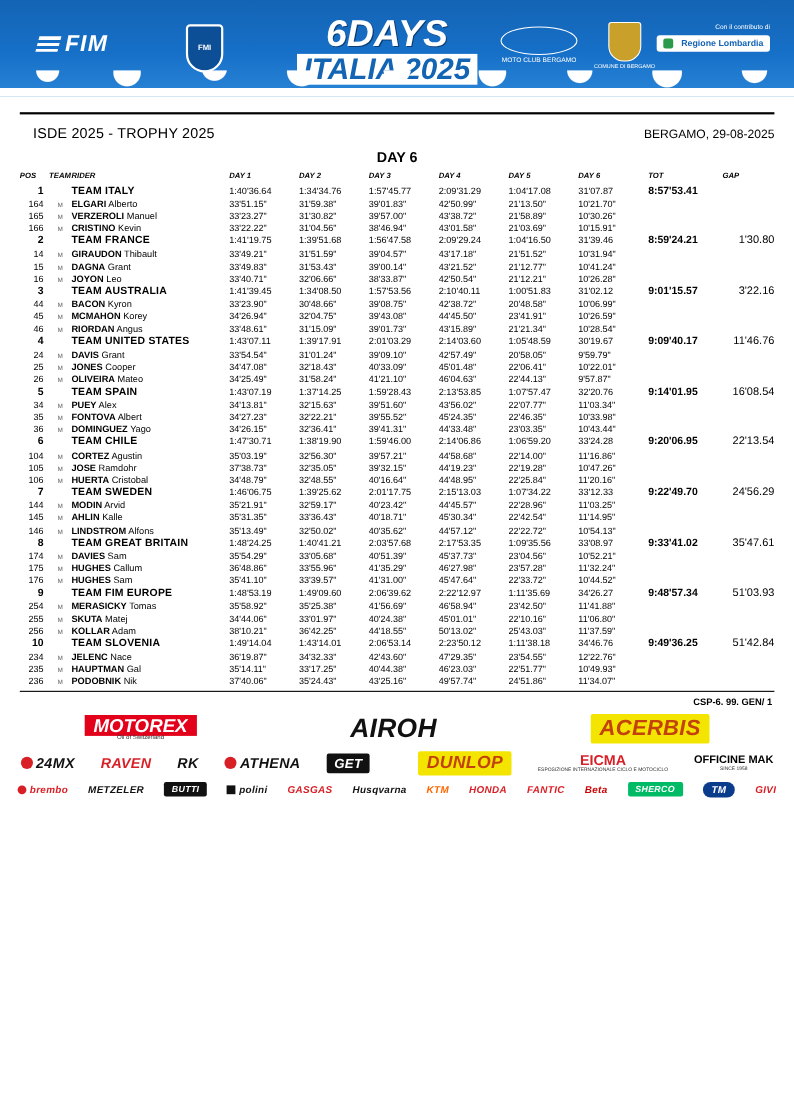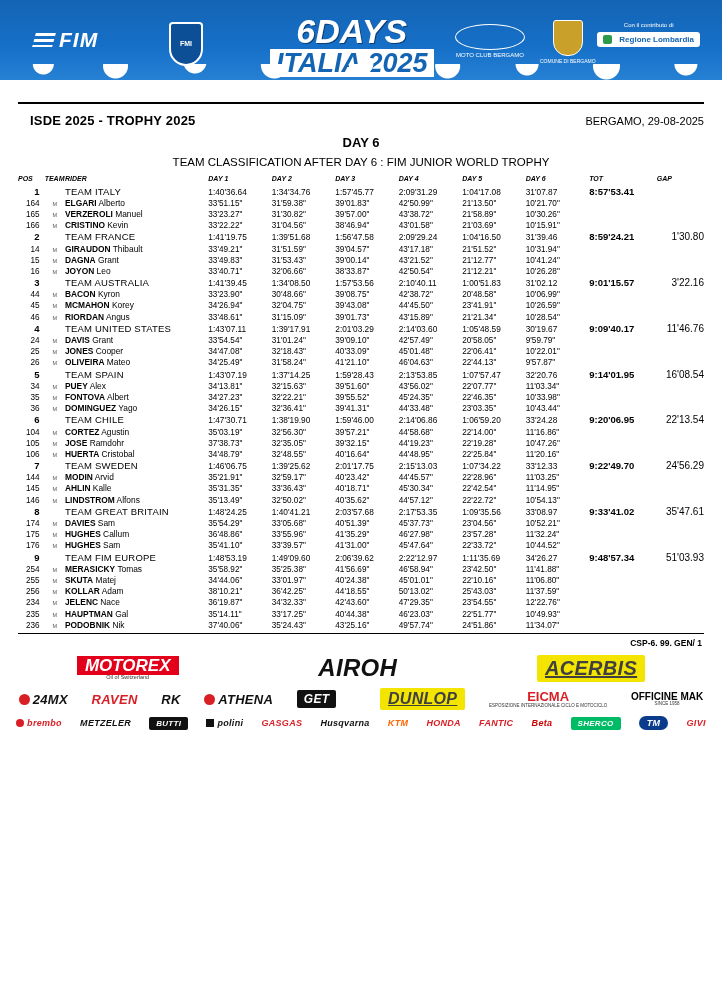--- a/index.html
+++ b/index.html
@@ -84,38 +84,38 @@
     margin:0 auto 2px;
   }
   .bgcrest{
     position:absolute; left:540px; top:20px; text-align:center; color:#fff; font-size:5px;
   }
   .bgcrest .crest{
     width:30px;height:36px;background:#c8a02a;border:1px solid #fff;
     border-radius:3px 3px 14px 14px; margin:0 auto 2px;
   }
   .regione{
-    position:absolute; right:22px; top:22px; color:#fff; font-size:6px; text-align:center;
+    position:absolute; right:22px; top:22px; color:#fff; font-size:6px; text-align:right;
   }
   .regione .box{
     background:#fff;color:#1464b4;border-radius:3px;padding:3px 6px;margin-top:4px;
     display:flex;align-items:center;gap:4px;font-size:8px;font-weight:bold;
   }
   .regione .box .sq{width:9px;height:9px;background:#2b9b4b;border-radius:2px;}
 
   
   .sheet { padding:0 18px; }
   .rule { height:2px; background:#000; margin-top:14px; }
   .rule-thin { height:1px; background:#000; }
 
   .titlerow{
     display:flex; justify-content:space-between; align-items:baseline;
     margin-top:9px;
   }
-  .title-left{ font-size:13px; font-weight:bold; letter-spacing:.2px;padding-left:12px;}
+  .title-left{ font-size:13px; font-weight:normal; letter-spacing:.2px;padding-left:12px;}
   .title-right{ font-size:11px; }
   .day6{ text-align:center; font-size:13px; font-weight:bold; margin-top:7px;}
   .subtitle{ text-align:center; font-size:11.5px; margin-top:6px; }
   .subtitle2{ text-align:center; font-size:10.5px; margin-top:1px; }
 
   
   table.results{
     width:100%; border-collapse:collapse; margin-top:4px;
     font-size:8.2px;
   }
@@ -127,40 +127,40 @@
 
   .c-pos{ width:26px; text-align:right; padding-right:5px !important;}
   .c-flag{ width:13px; }
   .c-rider{ width:140px; }
   .c-day{ width:62px; }
   .c-tot{ width:66px; }
   .c-gap{ width:46px; text-align:right;}
 
   .teamrow td{ padding-top:6px; padding-bottom:1.5px; }
   .teamrow .pos{ font-weight:bold; font-size:9.5px; text-align:right; padding-right:6px;}
-  .teamrow .tname{ font-weight:normal; font-size:9.5px; letter-spacing:.2px;}
+  .teamrow .tname{ font-weight:bold; font-size:9.5px; letter-spacing:.2px;}
   .teamrow .time{ font-size:8.3px; }
   .teamrow .tot{ font-weight:bold; font-size:9.5px; }
   .teamrow .gap{ font-size:10px; text-align:right;}
 
   .riderrow .num{ font-size:8.2px; text-align:right; padding-right:4px; font-weight:normal;}
   .riderrow .m{ font-size:5.5px; color:#555; text-align:center;}
   .riderrow .rname{ font-size:8.4px; }
   .riderrow .rname b{ font-weight:bold;text-align:right; }
   .riderrow .t{ font-size:8.2px; }
 
   .csp{ text-align:right; font-size:8.5px; font-weight:bold; margin-top:4px; padding-right:2px;}
 
   
   .sponsors{ margin-top:6px; padding:0 10px; }
   .srow{ display:flex; align-items:center; justify-content:space-around; gap:6px; margin:6px 0;}
   .sp{ font-weight:bold; font-style:italic; letter-spacing:.3px; color:#111; }
   .sp.red{ color:#d91f26; }
   .sp.black{ color:#111; }
-  .sp.box-y{ background:#f3e500; color:#404040; padding:2px 8px; font-size:15px; border-radius:2px;text-decoration:underline;}
+  .sp.box-y{ background:#f3e500; color:#c2410c; padding:2px 8px; font-size:15px; border-radius:2px;}
   .sp.box-dark{ background:#111; color:#fff; padding:2px 7px; font-size:12px; border-radius:2px;}
   .sp.box-blue{ background:#0b3c8c; color:#fff; padding:2px 8px; font-size:11px; border-radius:10px;}
   .sp.small{ font-size:9px; }
   .sp.r1{ font-size:13px;}
   .sp.r2{ font-size:15px;}
   .dot{ width:11px;height:11px;border-radius:50%;background:#d91f26;display:inline-block;margin-right:3px;vertical-align:-1px;}
   .sq{ width:11px;height:11px;background:#111;display:inline-block;margin-right:3px;vertical-align:-1px;}
   .motorex{ text-align:center; line-height:1; }
   .motorex .m1{ background:#e2001a;color:#fff;font-weight:bold;font-size:17px;padding:1px 8px;font-style:italic;}
   .motorex .m2{ font-size:5.5px; color:#333; }
@@ -217,21 +217,20 @@
 <div class="sheet">
 
   <div class="rule"></div>
 
   <div class="titlerow">
     <div class="title-left">ISDE 2025 - TROPHY 2025</div>
     <div class="title-right">BERGAMO, 29-08-2025</div>
   </div>
 
   <div class="day6">DAY 6</div>
-  <div class="subtitle">TEAM CLASSIFICATION AFTER DAY 6 : FIM JUNIOR WORLD TROPHY</div>
 
   <table class="results">
     <thead>
       <tr>
         <th class="c-pos">POS</th>
         <th class="c-flag">TEAM</th>
         <th class="c-rider">RIDER</th>
         <th class="c-day">DAY 1</th>
         <th class="c-day">DAY 2</th>
         <th class="c-day">DAY 3</th>
@@ -704,20 +703,33 @@
           <td class="c-rider rname"><b>KOLLAR</b> <span>Adam</span></td>
           <td class="c-day t">38'10.21"</td>
           <td class="c-day t">36'42.25"</td>
           <td class="c-day t">44'18.55"</td>
           <td class="c-day t">50'13.02"</td>
           <td class="c-day t">25'43.03"</td>
           <td class="c-day t">11'37.59"</td>
           <td class="c-tot"></td>
           <td class="c-gap"></td>
         </tr>
+        <tr class="teamrow">
+          <td class="c-pos pos">10</td>
+          <td class="c-flag"></td>
+          <td class="c-rider tname">TEAM SLOVENIA</td>
+          <td class="c-day time">1:49'14.04</td>
+          <td class="c-day time">1:43'14.01</td>
+          <td class="c-day time">2:06'53.14</td>
+          <td class="c-day time">2:23'50.12</td>
+          <td class="c-day time">1:11'38.18</td>
+          <td class="c-day time">34'46.76</td>
+          <td class="c-tot tot">9:49'36.25</td>
+          <td class="c-gap gap">51'42.84</td>
+        </tr>
         <tr class="riderrow">
           <td class="c-pos num">234</td>
           <td class="c-flag m">M</td>
           <td class="c-rider rname"><b>JELENC</b> <span>Nace</span></td>
           <td class="c-day t">36'19.87"</td>
           <td class="c-day t">34'32.33"</td>
           <td class="c-day t">42'43.60"</td>
           <td class="c-day t">47'29.35"</td>
           <td class="c-day t">23'54.55"</td>
           <td class="c-day t">12'22.76"</td>

